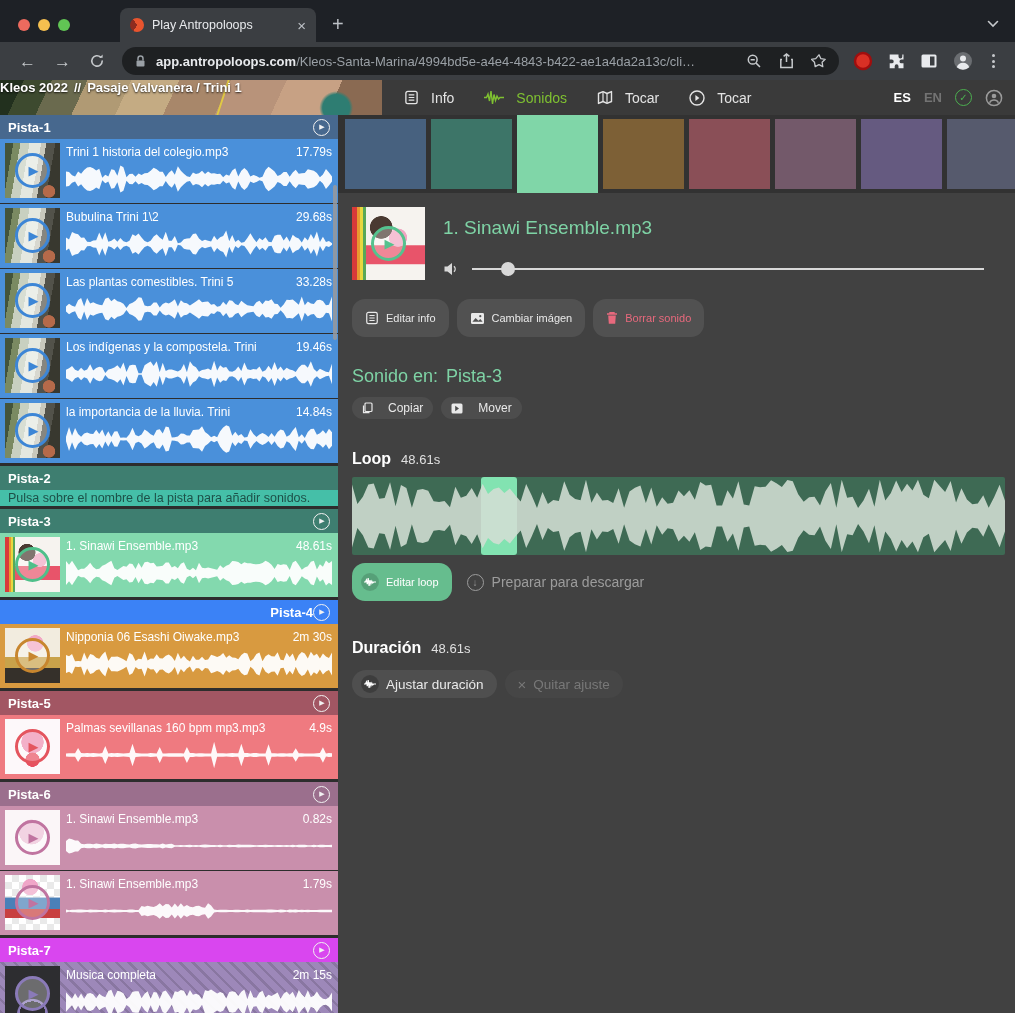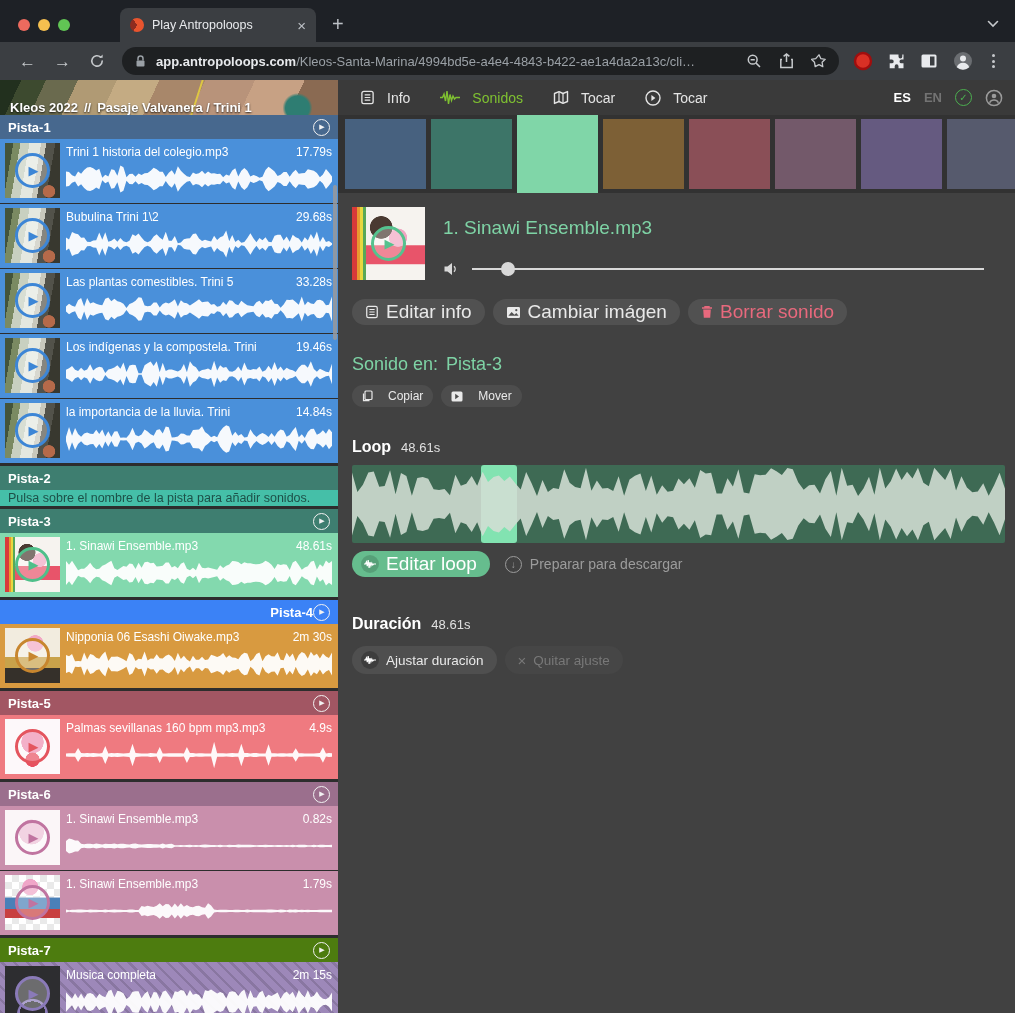--- a/index.html
+++ b/index.html
@@ -23,21 +23,21 @@
   .url-text{white-space:nowrap;overflow:hidden;font-size:13px}
   .url-domain{color:#e8eaed;font-weight:bold}
   .url-path{color:#9aa0a6}
   .urlbar .right-icons{margin-left:auto;display:flex;gap:17px;align-items:center}
   .tb-right{display:flex;align-items:center;gap:15px;padding:0 6px}
   .menu-dots{display:inline-flex;flex-direction:column;gap:2.5px;padding:0 4px}
   .menu-dots i{width:3px;height:3px;border-radius:50%;background:#c6c9cc}
 
   
   .appheader{height:35px;background:#3a3a3a;display:flex;align-items:stretch}
-  .mapcrumb{width:338px;flex:none;display:flex;align-items:flex-end;padding-left:10px;position:relative;overflow:hidden;
+  .mapcrumb{width:382px;flex:none;display:flex;align-items:flex-start;position:relative;overflow:hidden;
     background:
       radial-gradient(circle at 88% 80%, #2e7d72 0 4%, transparent 5%),
       linear-gradient(115deg,#22301e 0 6%,#3d4a2f 6% 13%,#6a6a4e 13% 22%,#b09a74 22% 33%,#c4ab83 33% 45%,#a8876a 45% 58%,#b8937a 58% 72%,#c7a184 72% 86%,#8a6a52 86% 100%)}
   .mapcrumb:after{content:"";position:absolute;left:58%;top:0;width:2px;height:100%;background:#e8d23a;transform:skewX(-18deg);opacity:.85}
   .crumb{position:relative;z-index:2;font-size:13px;font-weight:bold;color:#fff;text-shadow:0 1px 2px rgba(0,0,0,.8);white-space:nowrap}
   .crumb .sep{margin:0 6px;font-weight:bold}
   .appnav{display:flex;align-items:center;gap:30px;margin-left:22px}
   .navitem{display:flex;align-items:center;gap:12px;font-size:14px;color:#e4e4e4;cursor:default}
   .navitem.active{color:#7fc131}
   .hdr-right{margin-left:auto;display:flex;align-items:center;gap:13px;padding-right:12px}
@@ -85,21 +85,21 @@
   .detail{padding:14px 14px 0 14px}
   .dhead{display:flex;gap:18px}
   .dthumb{width:73px;height:73px;position:relative;flex:none}
   .dthumb .clip-play{left:19px;top:19px;border-color:#55c28e;color:#55c28e}
   .dtitle{font-size:19px;color:#7ed3a5;margin-top:10px}
   .volrow{display:flex;align-items:center;gap:13px;margin-top:22px}
   .slider{position:relative;width:512px;height:14px}
   .slider .track{position:absolute;left:0;right:0;top:6px;height:2px;background:#d8d8d8}
   .slider .knob{position:absolute;top:0;width:14px;height:14px;border-radius:50%;background:#d8d8d8;margin-left:-7px}
   .pillrow{display:flex;gap:8px;margin-top:19px;align-items:center}
-  .pill{height:26px;border-radius:13px;background:#515151;display:inline-flex;align-items:center;gap:7px;padding:0 13px;font-size:19px;color:#e9e9e9;white-space:nowrap}
+  .pill{height:38px;border-radius:13px;background:#515151;display:inline-flex;align-items:center;gap:7px;padding:0 13px;font-size:11px;color:#e9e9e9;white-space:nowrap}
   .pill.danger{color:#e8697d}
   .pill.small{height:22px;border-radius:11px;font-size:12px;background:#4d4d4d;padding:0 10px;gap:15px}
   .pill.mint{background:#66bd8e;color:#fff}
   .pill.dim{background:#464646;color:#787878}
   .soundin{margin-top:29px;font-size:18px;color:#7ed3a5}
   .soundin a{color:#7ed3a5;text-decoration:none;margin-left:8px}
   .sect{margin-top:31px;display:flex;align-items:baseline;gap:10px}
   .sect b{font-size:16px;color:#fff}
   .sect span{font-size:13px;color:#e0e0e0}
   .loopwave{position:relative;width:653px;height:78px;background:#3e6a54;margin-top:9px;border-radius:2px;overflow:hidden}
@@ -406,21 +406,21 @@
           <span class="clip-name">1. Sinawi Ensemble.mp3</span>
           <span class="clip-dur">1.79s</span>
           <div class="clip-wave">
             <svg viewBox="0 0 100 30" preserveAspectRatio="none">
               <path d="M0.00,13.53L1.14,14.16L2.27,13.65L3.41,13.87L4.55,13.50L5.68,13.53L6.82,13.78L7.95,13.96L9.09,13.49L10.23,13.68L11.36,13.84L12.50,13.94L13.64,13.97L14.77,13.55L15.91,13.89L17.05,13.65L18.18,13.48L19.32,13.73L20.45,13.85L21.59,14.07L22.73,13.90L23.86,13.55L25.00,13.60L26.14,14.08L27.27,13.89L28.41,10.07L29.55,10.74L30.68,9.76L31.82,10.50L32.95,11.09L34.09,9.79L35.23,7.28L36.36,10.36L37.50,8.07L38.64,8.14L39.77,11.41L40.91,7.45L42.05,11.07L43.18,7.30L44.32,10.79L45.45,9.10L46.59,10.69L47.73,11.14L48.86,10.00L50.00,9.74L51.14,11.37L52.27,11.73L53.41,7.30L54.55,9.43L55.68,13.51L56.82,14.05L57.95,13.63L59.09,13.81L60.23,13.80L61.36,13.96L62.50,14.07L63.64,13.86L64.77,13.80L65.91,13.97L67.05,13.95L68.18,13.57L69.32,13.93L70.45,13.76L71.59,13.67L72.73,13.67L73.86,13.72L75.00,13.81L76.14,13.57L77.27,13.51L78.41,13.70L79.55,14.07L80.68,13.57L81.82,13.75L82.95,14.15L84.09,13.58L85.23,13.66L86.36,13.54L87.50,13.97L88.64,13.85L89.77,14.04L90.91,13.74L92.05,14.02L93.18,13.96L94.32,13.99L95.45,13.87L96.59,13.70L97.73,13.74L98.86,13.83L100.00,13.68L100.00,16.32L98.86,16.17L97.73,16.26L96.59,16.30L95.45,16.13L94.32,16.01L93.18,16.04L92.05,15.98L90.91,16.26L89.77,15.96L88.64,16.15L87.50,16.03L86.36,16.46L85.23,16.34L84.09,16.42L82.95,15.85L81.82,16.25L80.68,16.43L79.55,15.93L78.41,16.30L77.27,16.49L76.14,16.43L75.00,16.19L73.86,16.28L72.73,16.33L71.59,16.33L70.45,16.24L69.32,16.07L68.18,16.43L67.05,16.05L65.91,16.03L64.77,16.20L63.64,16.14L62.50,15.93L61.36,16.04L60.23,16.20L59.09,16.19L57.95,16.37L56.82,15.95L55.68,16.49L54.55,20.57L53.41,22.70L52.27,18.27L51.14,18.63L50.00,20.26L48.86,20.00L47.73,18.86L46.59,19.31L45.45,20.90L44.32,19.21L43.18,22.70L42.05,18.93L40.91,22.55L39.77,18.59L38.64,21.86L37.50,21.93L36.36,19.64L35.23,22.72L34.09,20.21L32.95,18.91L31.82,19.50L30.68,20.24L29.55,19.26L28.41,19.93L27.27,16.11L26.14,15.92L25.00,16.40L23.86,16.45L22.73,16.10L21.59,15.93L20.45,16.15L19.32,16.27L18.18,16.52L17.05,16.35L15.91,16.11L14.77,16.45L13.64,16.03L12.50,16.06L11.36,16.16L10.23,16.32L9.09,16.51L7.95,16.04L6.82,16.22L5.68,16.47L4.55,16.50L3.41,16.13L2.27,16.35L1.14,15.84L0.00,16.47Z" fill="#ffffff" fill-opacity="0.95"></path>
             </svg>
           </div>
         </div>
       </div>
       <div class="track-section">
-        <div class="track-header" style="background: #4d7c0f; gap: 39px;">
+        <div class="track-header" style="background: #d946ef; gap: 39px;">
           <span class="track-title">Pista-7</span>
           <span class="hdr-play">▶</span>
         </div>
         <div class="clip striped" style="--clip: #9d88b9; --acc: #8a7ab8;">
           <div class="thumb th-dark"></div>
           <span class="clip-play">▶</span>
           <span class="clip-name">Musica completa</span>
           <span class="clip-dur">2m 15s</span>
           <div class="clip-wave">
             <svg viewBox="0 0 100 30" preserveAspectRatio="none">

